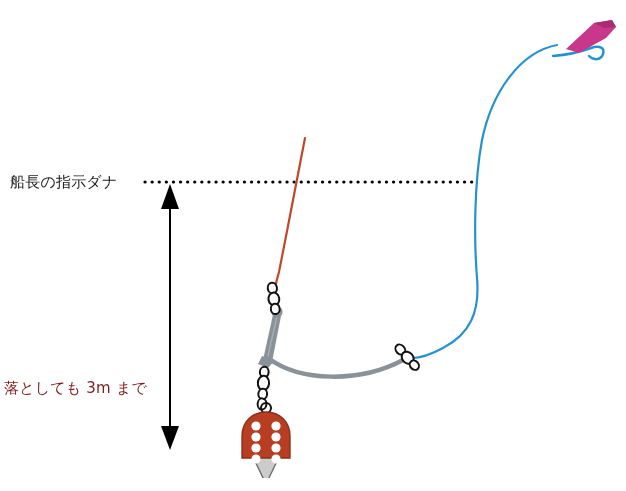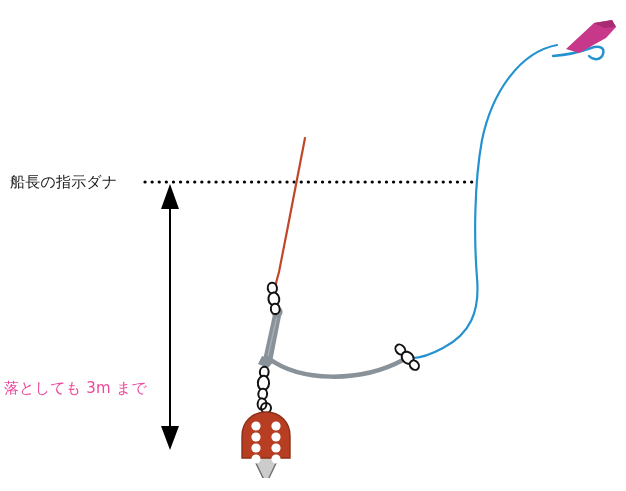--- a/index.html
+++ b/index.html
@@ -108,15 +108,15 @@
     <g>
       <path d="M 553 56 C 566 55, 580 52, 591 48 C 600 45, 605 48, 603 54 C 601 60, 594 61, 589 56" fill="none" stroke="#2592d0" stroke-width="2.4" stroke-linecap="round"></path>
       <polygon points="566,49 594,23 612,20 616,27 606,38 579,53" fill="#c8388a"></polygon>
       <polygon points="594,23 612,20 616,27 604,28" fill="#a82c72"></polygon>
     </g>
 
   </svg>
 
   <div class="label" id="label-top" style="color: rgb(26, 26, 26);">船長の指示ダナ</div>
 
-  <div class="label" id="label-bottom" style="color: #ec4899;">落としても 3m まで</div>
+  <div class="label" id="label-bottom" style="color: #7f1d1d;">落としても 3m まで</div>
 
 </div>
 
 </body></html>

